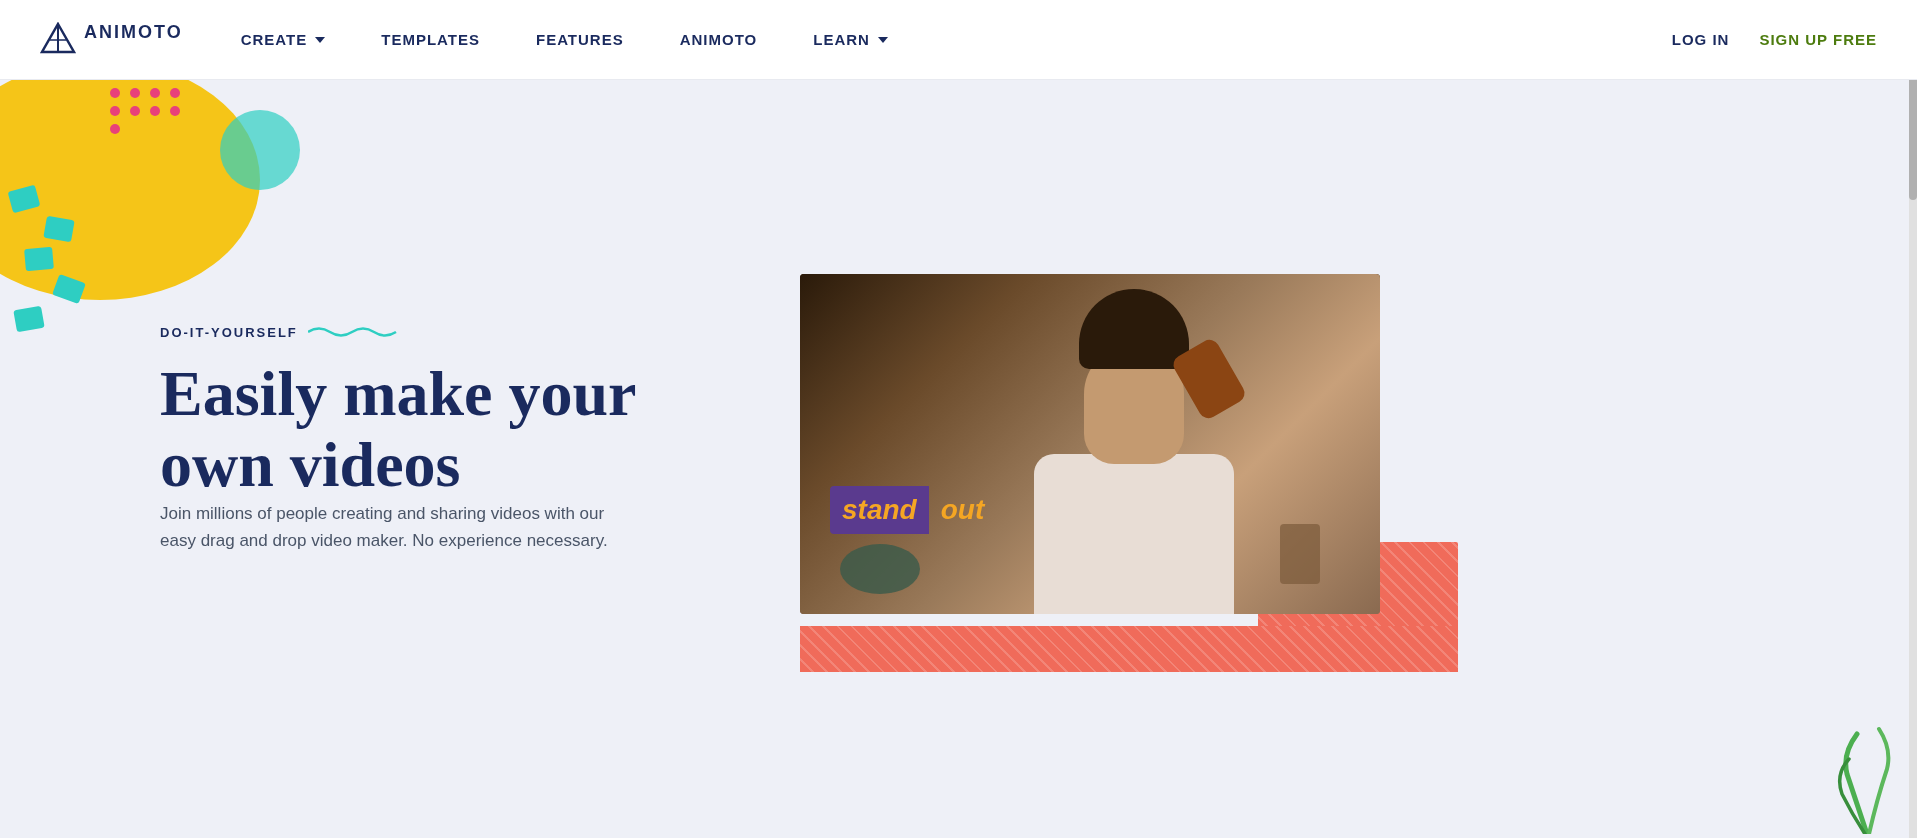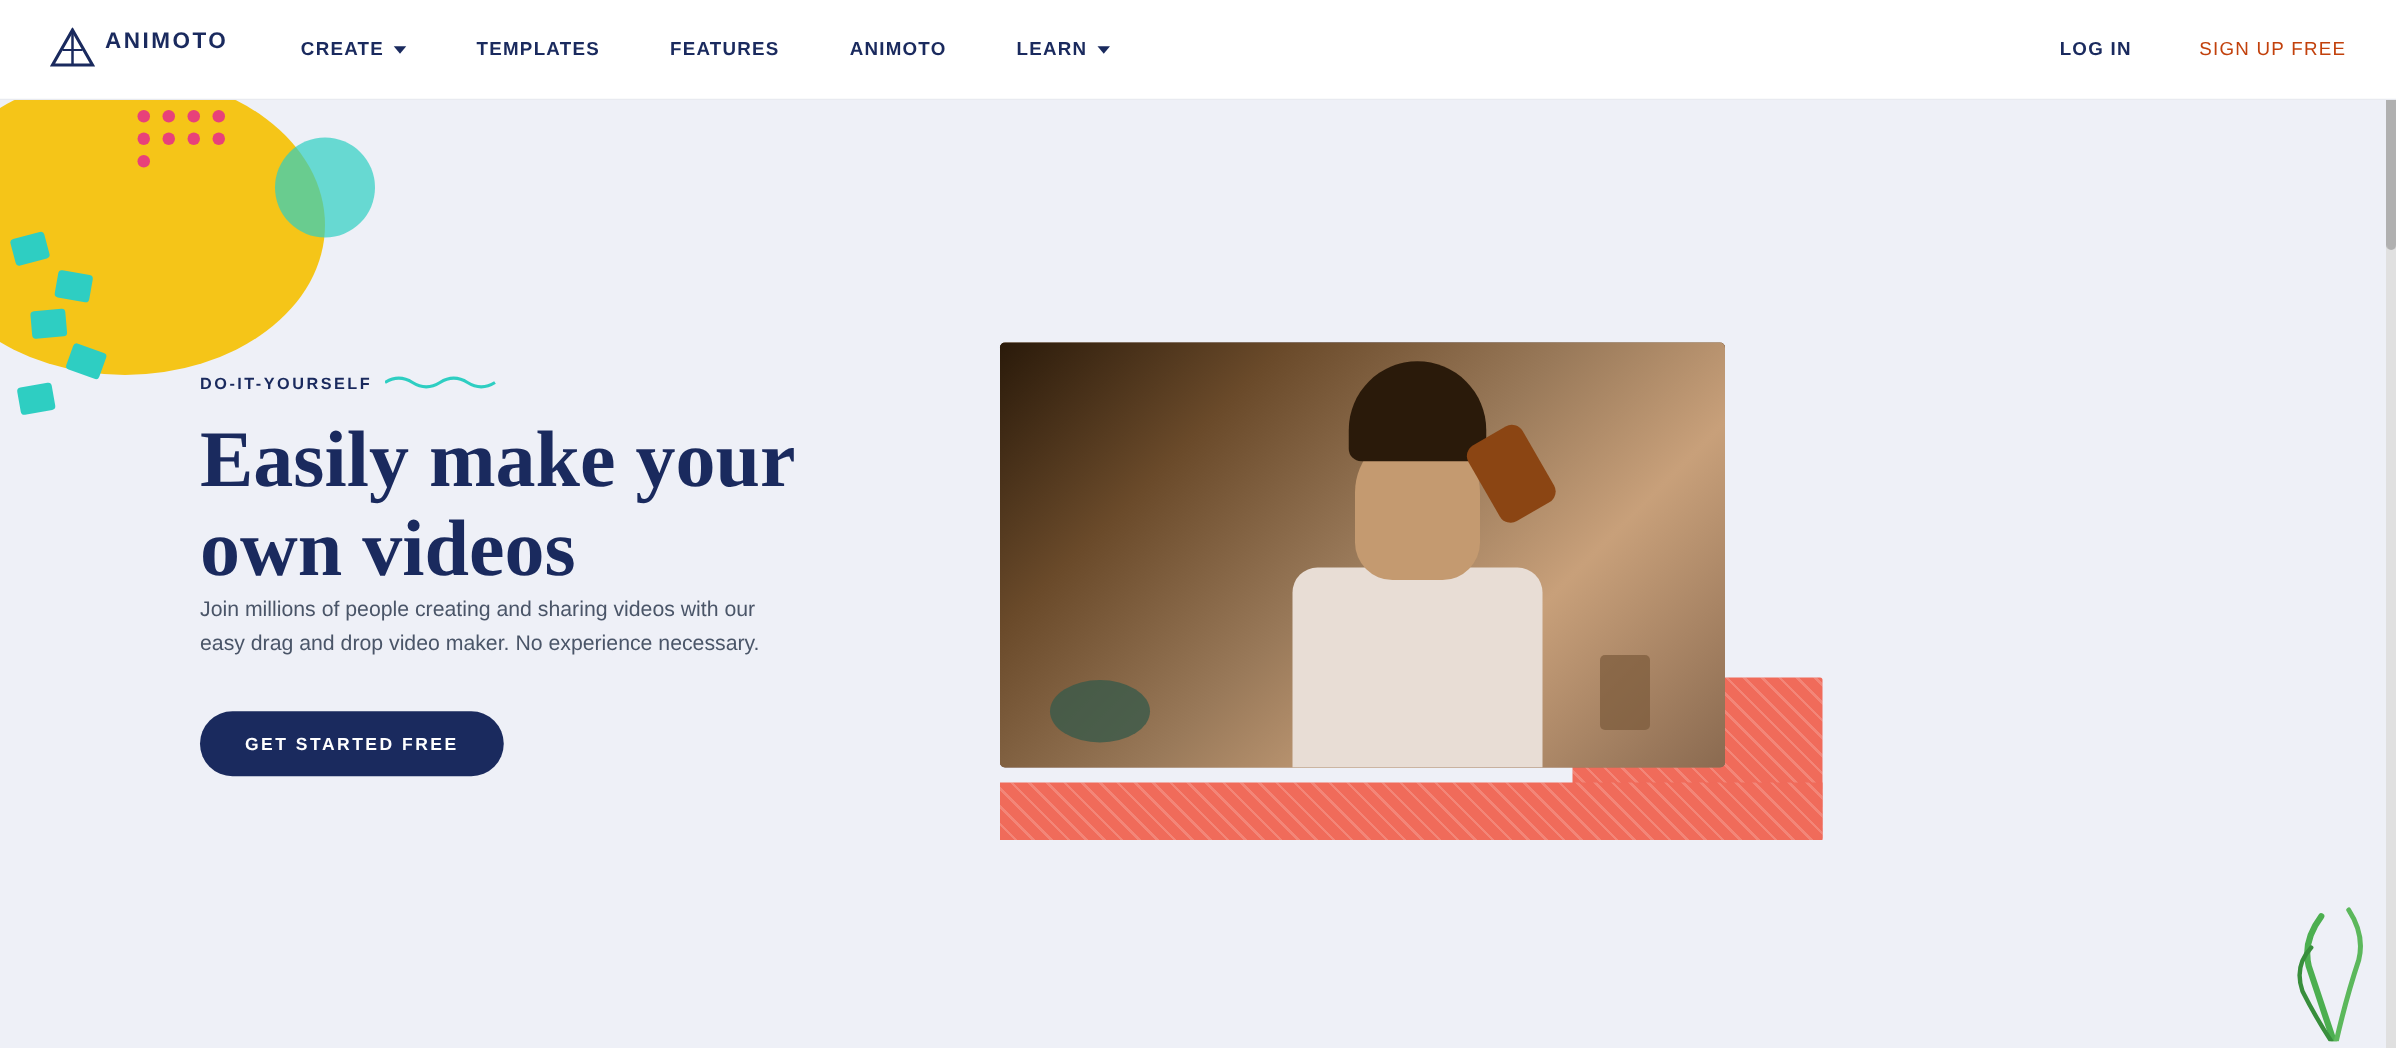--- a/index.html
+++ b/index.html
@@ -73,26 +73,25 @@
     .nav-login {
       font-size: 15px;
       font-weight: 700;
       color: #1a2a5e;
       text-decoration: none;
       letter-spacing: 1px;
       cursor: pointer;
     }
     .nav-signup {
       font-size: 15px;
-      font-weight: 400;
-      color: #c2410c;
+      font-weight: 700;
+      color: #4d7c0f;
       text-decoration: none;
       letter-spacing: 1px;
       cursor: pointer;
-      margin-left: 24px;
     }
 
     
     .hero {
       background: #eef0f7;
       min-height: 758px;
       position: relative;
       display: flex;
       align-items: center;
       overflow: hidden;
@@ -325,21 +324,20 @@
 
         <svg width="90" height="18" viewBox="0 0 90 18">
           <path d="M0 9 Q11 2, 22 9 Q33 16, 44 9 Q55 2, 66 9 Q77 16, 88 9" stroke="#2ecec2" stroke-width="2.5" fill="none"></path>
         </svg>
       </div>
       <h1 class="hero-title">
         <span>Easily make your</span><br>
         <span>own videos</span>
       </h1>
       <p class="hero-desc">Join millions of people creating and sharing videos with our easy drag and drop video maker. No experience necessary.</p>
-      <a class="hero-cta" href="#">GET STARTED FREE</a>
     </div>
 
     <div class="hero-video">
       <div class="video-container">
 
         <div style="position:absolute; bottom:-28px; right:-38px; width:200px; height:130px; background:#f06b5a; z-index:0; border-radius:2px;">
           <div style="width:100%;height:100%;background-image:repeating-linear-gradient(45deg,transparent,transparent 8px,rgba(255,255,255,0.18) 8px,rgba(255,255,255,0.18) 10px);"></div>
         </div>
 
         <div style="position:absolute; bottom:-28px; left:0; right:-38px; height:46px; background:#f06b5a; background-image:repeating-linear-gradient(45deg,transparent,transparent 8px,rgba(255,255,255,0.18) 8px,rgba(255,255,255,0.18) 10px); z-index:0;"></div>
@@ -357,20 +355,24 @@
 
               <div style="position:absolute;bottom:0;left:50%;transform:translateX(-50%);width:200px;height:160px;background:#e8ddd5;border-radius:20px 20px 0 0;"></div>
 
               <div style="position:absolute;bottom:150px;left:50%;transform:translateX(-50%);width:100px;height:120px;background:#c49a70;border-radius:50px 50px 30px 30px;"></div>
 
               <div style="position:absolute;bottom:245px;left:50%;transform:translateX(-50%);width:110px;height:80px;background:#2a1a0a;border-radius:55px 55px 10px 10px;"></div>
 
               <div style="position:absolute;bottom:200px;right:10px;width:50px;height:70px;background:#8b4513;border-radius:10px;transform:rotate(-30deg);"></div>
             </div>
 
+            <div style="position:absolute;bottom:80px;left:30px;display:flex;align-items:center;gap:0;font-size:28px;font-weight:800;font-style:italic;">
+              <span style="background:#5a3a8e;color:#f5a623;padding:8px 12px;border-radius:4px 0 0 4px;">stand</span>
+              <span style="background:transparent;color:#f5a623;padding:8px 12px;font-weight:800;font-style:italic;">out</span>
+            </div>
           </div>
         </div>
       </div>
     </div>
   </div>
 
   <div style="position:absolute;bottom:0;right:20px;z-index:2;">
     <svg width="60" height="110" viewBox="0 0 60 110">
       <path d="M30 110 Q20 80, 10 50 Q5 30, 20 10" stroke="#4caf50" stroke-width="5" fill="none" stroke-linecap="round"></path>
       <path d="M32 110 Q40 75, 50 45 Q55 25, 42 5" stroke="#5cb85c" stroke-width="4" fill="none" stroke-linecap="round"></path>

